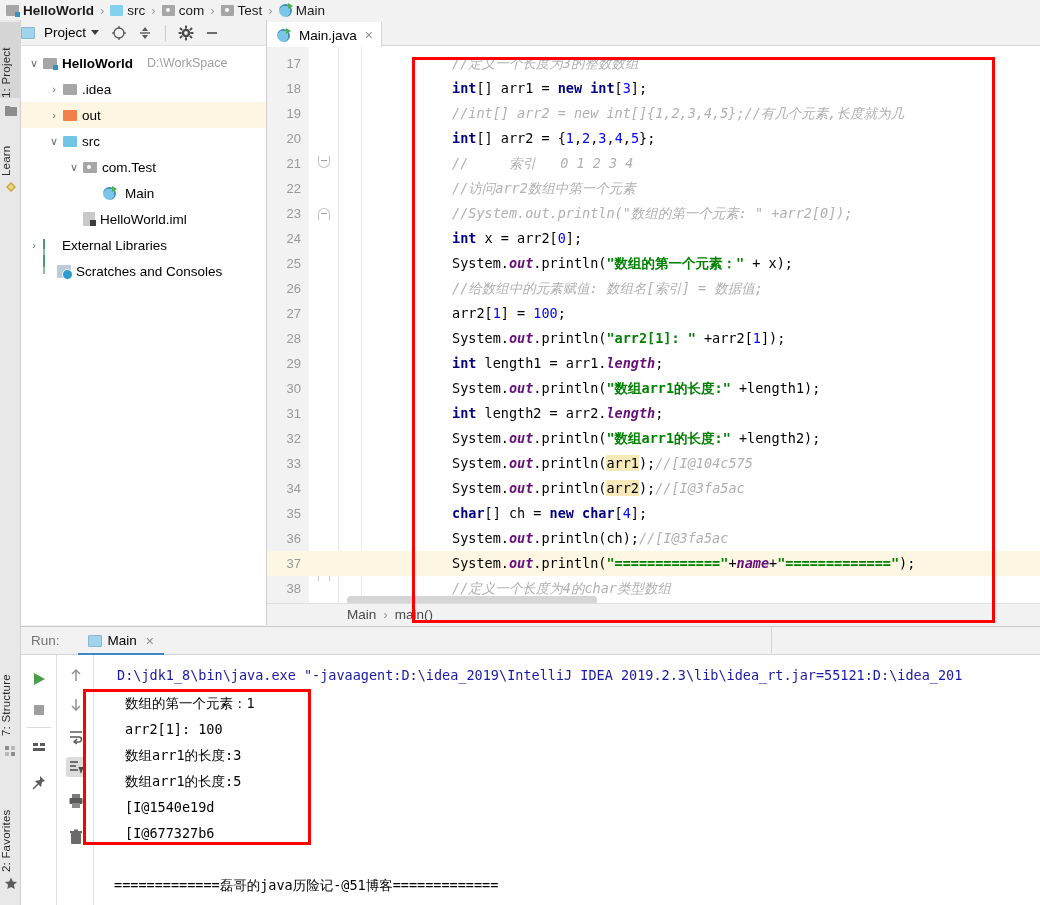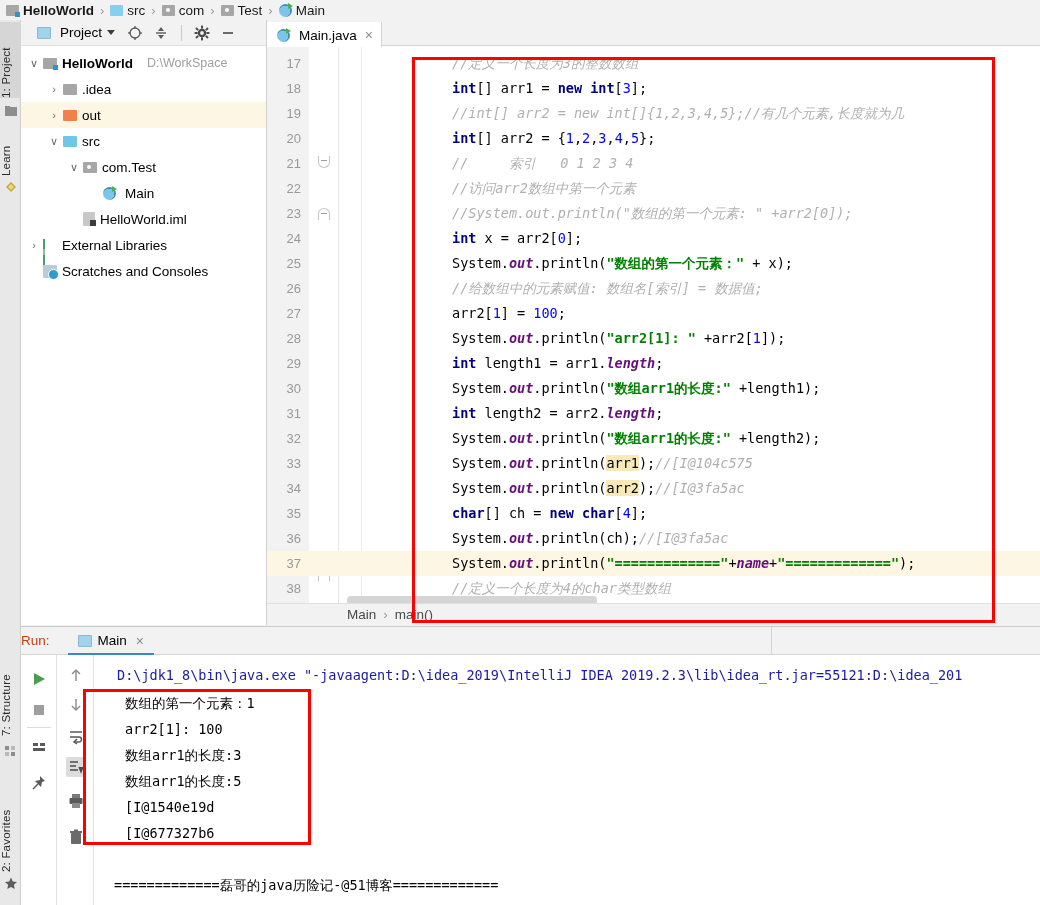--- a/index.html
+++ b/index.html
@@ -46,21 +46,21 @@
     font-size: 11.5px; color: #2b2b2b; text-align: left;
     white-space: nowrap; letter-spacing: 0.2px;
   }
   .vlabel.sel { background: #d6d6d6; }
   .tsicon { position: absolute; left: 4px; width: 14px; height: 14px; }
 
   
   .projpanel { position: absolute; left: 21px; top: 20px; width: 246px; height: 605px; background: #fff;
      border-right: 1px solid #cfcfcf; }
   .proj-toolbar { height: 26px; background: #f2f2f2; display:flex; align-items:center;
-     padding-left: 16px; border-bottom: 1px solid #e0e0e0; }
+     padding-left: 0; border-bottom: 1px solid #e0e0e0; }
   .proj-title { font-size: 13.5px; margin-left: 5px; margin-right: 2px; }
   .caret-down { width:0;height:0;border-left:4px solid transparent;border-right:4px solid transparent;
      border-top:5px solid #3c3c3c; margin-left:3px; }
   .tb-sep { width:1px; height:16px; background:#c9c9c9; margin: 0 7px; }
   .tbbtn { width: 20px; height: 20px; display:flex; align-items:center; justify-content:center; margin: 0 3px; }
   .tree { padding-top: 4px; font-size: 13.5px; }
   .trow { height: 26px; display:flex; align-items:center; white-space:nowrap; }
   .trow.hl { background: #fdf6e3; }
   .tarrow { width: 14px; text-align:center; color:#6b6b6b; font-size: 11px; }
   .tlabel { margin-left: 5px; }
@@ -126,21 +126,21 @@
 
   .breadbar { position:absolute; left: 0; right:0; bottom: 0; height: 22px; background:#f2f2f2;
      border-top: 1px solid #e0e0e0; display:flex; align-items:center; padding-left: 80px;
      font-size: 13.5px; color: #4a4a4a; }
   .breadbar .sep { margin: 0 7px; color:#9a9a9a; }
 
   
   .runpanel { position:absolute; left: 21px; top: 626px; right:0; bottom:0; background:#fff;
      border-top: 1px solid #c9c9c9; }
   .runhead { height: 28px; background: #f2f2f2; border-bottom:1px solid #d5d5d5; display:flex; align-items:center; }
-  .runlabel { font-size: 13.5px; margin-right: 18px; color:#c2410c; }
+  .runlabel { font-size: 13.5px; margin-left: 10px; margin-right: 18px; color:#737373; }
   .runtab { position:relative; height: 28px; display:flex; align-items:center; padding: 0 10px; font-size:13.5px; }
   .runtab .u { position:absolute; left:0; bottom:0; height:2px; width:100%; background:#3c87c9; }
   .runtab .x { margin-left: 9px; color:#8c8c8c; font-size:14px; line-height:1; }
   .runsplit { position:absolute; left: 750px; top:0; width:1px; height:28px; background:#d5d5d5;}
 
   .runside { position:absolute; left:0; top:28px; width: 36px; bottom:0; background:#fff;
      border-right:1px solid #e2e2e2; }
   .runside2 { position:absolute; left:37px; top:28px; width: 36px; bottom:0; background:#fff;
      border-right:1px solid #e2e2e2; }
   .sidebtn { position:absolute; left:8px; width:20px; height:20px; display:flex; align-items:center; justify-content:center;}
@@ -302,21 +302,21 @@
         <div class="trow" style="padding-left: 6px;">
           <span class="tarrow">›</span>
           <span class="libicon" style="display: inline-block; position: relative; margin-left: 2px;">
             <i style="height:10px"></i>
             <i style="height:6px;background:#8bbf9e"></i>
             <i style="height:12px"></i>
             <i style="height:7px;background:#8bbf9e"></i>
           </span>
           <span class="tlabel">External Libraries</span>
         </div>
-        <div class="trow" style="padding-left: 6px;">
+        <div class="trow" style="padding-left: 20px;">
           <span class="tarrow"></span>
           <span class="scricon" style="display: inline-block; position: relative; margin-left: 2px;"></span>
           <span class="tlabel">Scratches and Consoles</span>
         </div>
       </div>
   </div>
 
   <div class="editor">
     <div class="tabbar">
       <div class="tab">

